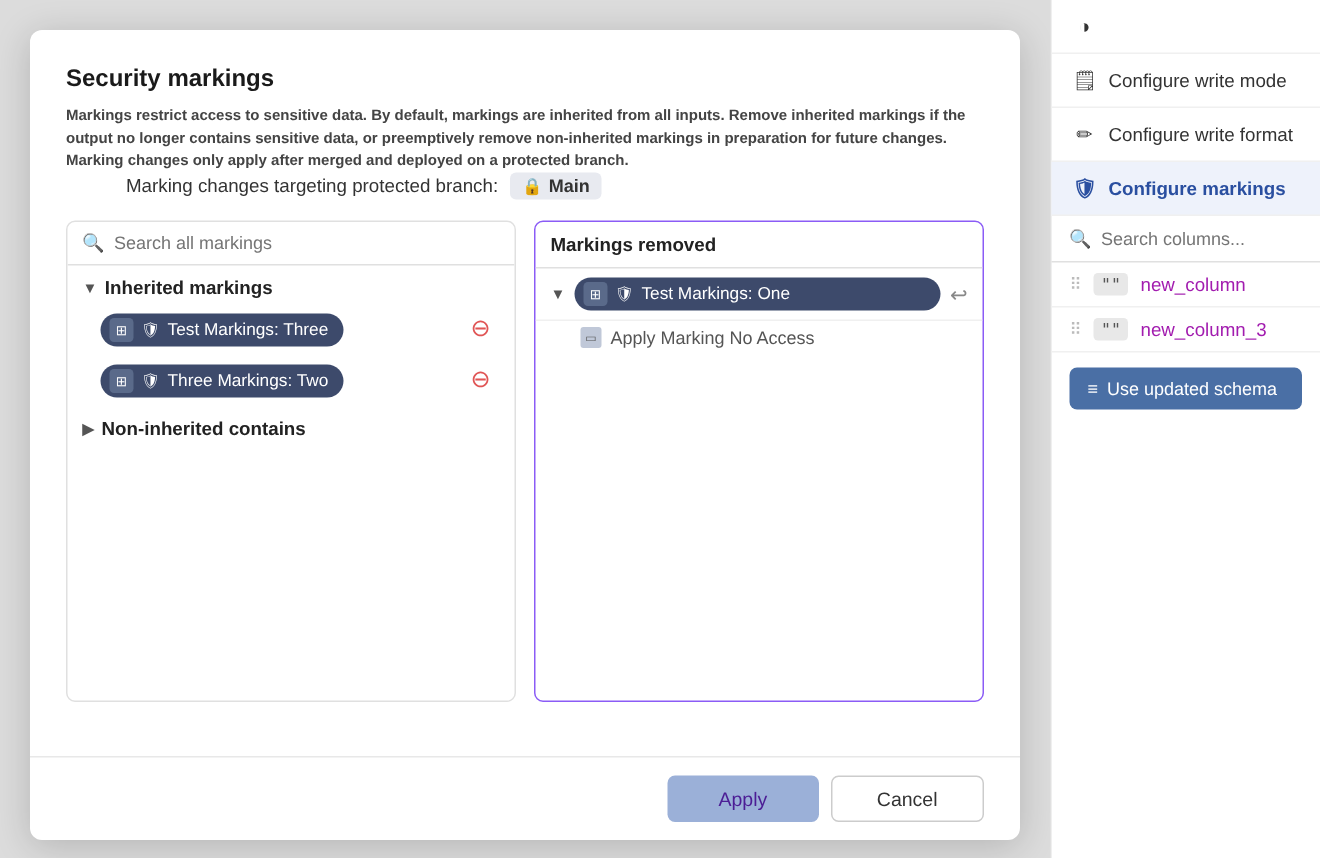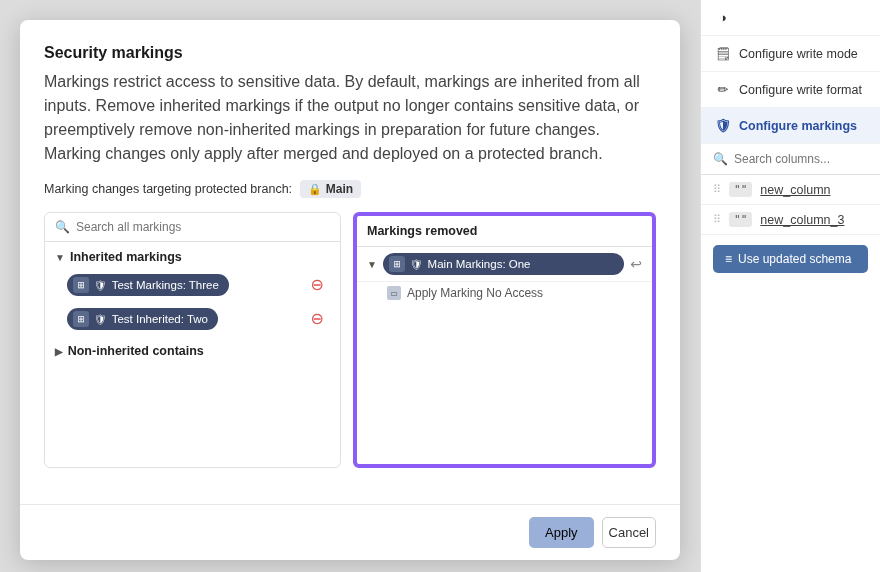--- a/index.html
+++ b/index.html
@@ -43,33 +43,35 @@
     }
 
     .dialog-title {
       font-size: 16px;
       font-weight: 700;
       color: #1a1a1a;
       margin-bottom: 8px;
     }
 
     .dialog-description {
-      font-size: 16px;
+      font-size: 10px;
       color: #444;
       line-height: 1.5;
-      margin-bottom: 14px;
+      margin-bottom: 0;
+      font-weight: bold;
     }
 
     .branch-label-row {
       display: flex;
       align-items: center;
       gap: 8px;
       margin-bottom: 14px;
       font-size: 12.5px;
       color: #333;
+      margin-left: 40px;
     }
 
     .branch-badge {
       display: flex;
       align-items: center;
       gap: 4px;
       background: #e8eaf0;
       border-radius: 4px;
       padding: 2px 8px;
       font-size: 12px;
@@ -185,21 +187,21 @@
       padding: 8px 10px 4px 10px;
       font-weight: 600;
       font-size: 12.5px;
       color: #222;
       cursor: pointer;
     }
 
     
     .right-panel {
       flex: 1;
-      border: 4px solid #8b5cf6;
+      border: 1px solid #8b5cf6;
       border-radius: 6px;
       display: flex;
       flex-direction: column;
       overflow: hidden;
     }
 
     .right-panel-header {
       padding: 8px 10px;
       font-weight: 600;
       font-size: 12.5px;
@@ -267,35 +269,35 @@
     .dialog-footer {
       display: flex;
       justify-content: flex-end;
       gap: 8px;
       padding: 12px 24px;
       border-top: 1px solid #e8e8e8;
     }
 
     .btn-apply {
       background: #9bb0d8;
-      color: #000000;
+      color: #4c1d95;
       border: none;
       border-radius: 5px;
-      padding: 7px 16px;
+      padding: 7px 34px;
       font-size: 13px;
       font-weight: 500;
       cursor: pointer;
     }
 
     .btn-cancel {
       background: #fff;
       color: #333;
       border: 1px solid #ccc;
       border-radius: 5px;
-      padding: 7px 6px;
+      padding: 7px 30px;
       font-size: 13px;
       cursor: pointer;
     }
 
     
     .right-sidebar {
       width: 210px;
       background: #fff;
       border-left: 1px solid #e0e0e0;
       display: flex;
@@ -361,23 +363,22 @@
       background: #e8e8e8;
       border-radius: 3px;
       padding: 1px 5px;
       font-size: 11px;
       color: #555;
       font-family: monospace;
     }
 
     .col-name {
       font-size: 12.5px;
-      color: #404040;
-      flex: 1;
-      text-decoration: underline;
+      color: #a21caf;
+      flex: 1;
     }
 
     .use-schema-btn {
       display: flex;
       align-items: center;
       gap: 6px;
       margin: 10px 12px;
       background: #4a6fa5;
       color: #fff;
       border: none;
@@ -428,40 +429,40 @@
               <span class="shield-icon">🛡</span>
               <span>Test Markings: Three</span>
             </span>
             <span class="remove-btn">⊖</span>
           </div>
 
           <div class="marking-item">
             <span class="marking-tag">
               <span class="tag-icon">⊞</span>
               <span class="shield-icon">🛡</span>
-              <span>Test Inherited: Two</span>
+              <span>Three Markings: Two</span>
             </span>
             <span class="remove-btn">⊖</span>
           </div>
 
           <div class="non-inherited-header">
             <span class="chevron">▶</span>
             <span>Non-inherited contains</span>
           </div>
         </div>
 
         <div class="right-panel">
           <div class="right-panel-header">Markings removed</div>
 
           <div class="removed-item">
             <span class="chevron">▼</span>
             <span class="removed-marking-tag">
               <span class="tag-icon">⊞</span>
               <span class="shield-icon">🛡</span>
-              <span>Main Markings: One</span>
+              <span>Test Markings: One</span>
             </span>
             <span class="undo-btn">↩</span>
           </div>
 
           <div class="sub-item">
             <span class="sub-item-icon">▭</span>
             <span class="sub-item-text">Apply Marking No Access</span>
           </div>
         </div>
       </div>

